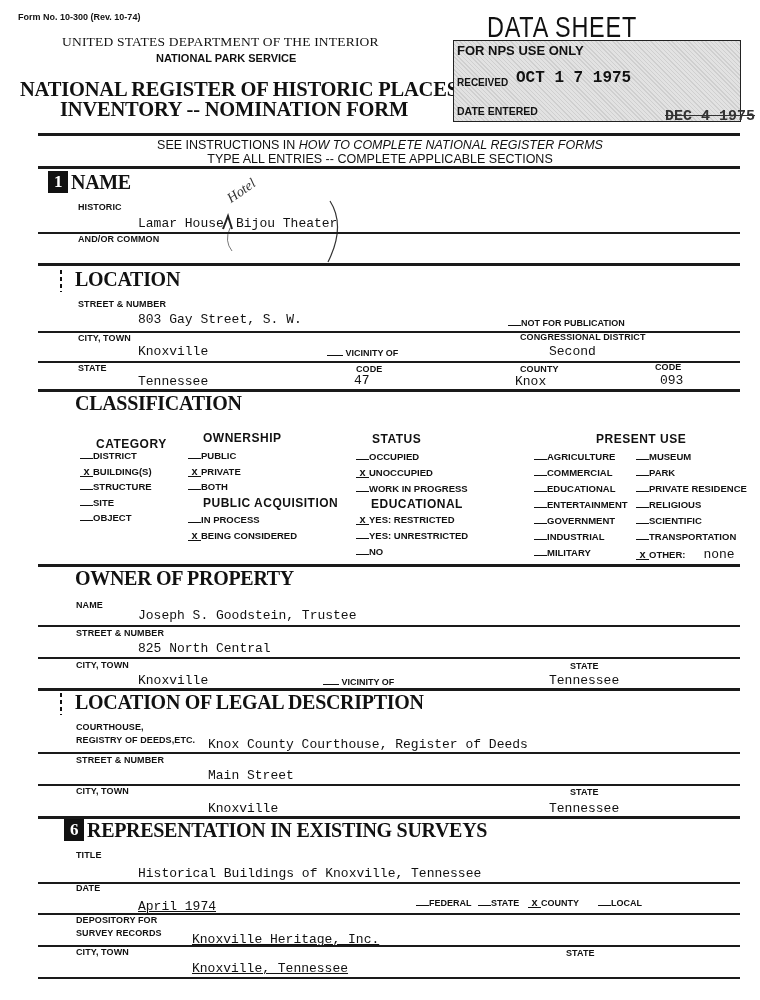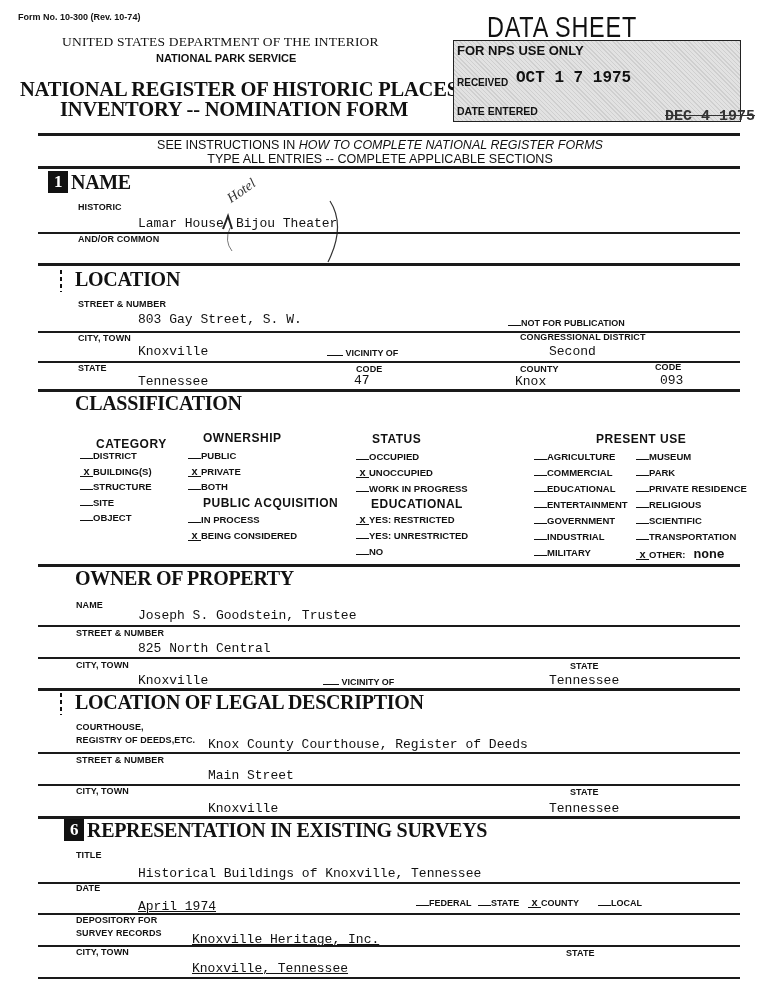--- a/index.html
+++ b/index.html
@@ -128,21 +128,21 @@
     <div class="chk" style="position: absolute; left: 0px; top: 80px; white-space: nowrap;"><span class="mark empty"></span><span>INDUSTRIAL</span></div>
     <div class="chk" style="position: absolute; left: 0px; top: 96px; white-space: nowrap;"><span class="mark empty"></span><span>MILITARY</span></div>
   </div>
 <div id="use-col2" class="abs" style="left:636px;top:451px;">
     <div class="chk" style="position: absolute; left: 0px; top: 0px; white-space: nowrap;"><span class="mark empty"></span><span>MUSEUM</span></div>
     <div class="chk" style="position: absolute; left: 0px; top: 16px; white-space: nowrap;"><span class="mark empty"></span><span>PARK</span></div>
     <div class="chk" style="position: absolute; left: 0px; top: 32px; white-space: nowrap;"><span class="mark empty"></span><span>PRIVATE RESIDENCE</span></div>
     <div class="chk" style="position: absolute; left: 0px; top: 48px; white-space: nowrap;"><span class="mark empty"></span><span>RELIGIOUS</span></div>
     <div class="chk" style="position: absolute; left: 0px; top: 64px; white-space: nowrap;"><span class="mark empty"></span><span>SCIENTIFIC</span></div>
     <div class="chk" style="position: absolute; left: 0px; top: 80px; white-space: nowrap;"><span class="mark empty"></span><span>TRANSPORTATION</span></div>
-    <div class="chk" style="position: absolute; left: 0px; top: 96px; white-space: nowrap;"><span class="mark">x</span><span>OTHER:</span><span class="mono" style="font-size: 13px; font-weight: bold; margin-left: 8px;">none</span></div>
+    <div class="chk" style="position: absolute; left: 0px; top: 96px; white-space: nowrap;"><span class="mark">x</span><span>OTHER:</span><span class="mono" style="font-size: 13px; font-weight: normal; margin-left: 18px;">none</span></div>
   </div>
 
 <div class="hline thick" style="top:564px;"></div>
 
 <div class="abs sec-title" style="left:75px;top:567px;">OWNER OF PROPERTY</div>
 <div class="abs lbl" style="left:76px;top:600px;">NAME</div>
 <div class="abs val" style="left:138px;top:608px;">Joseph S. Goodstein, Trustee</div>
 <div class="hline" style="top:625px;"></div>
 <div class="abs lbl" style="left:76px;top:628px;">STREET &amp; NUMBER</div>
 <div class="abs val" style="left:138px;top:641px;">825 North Central</div>

